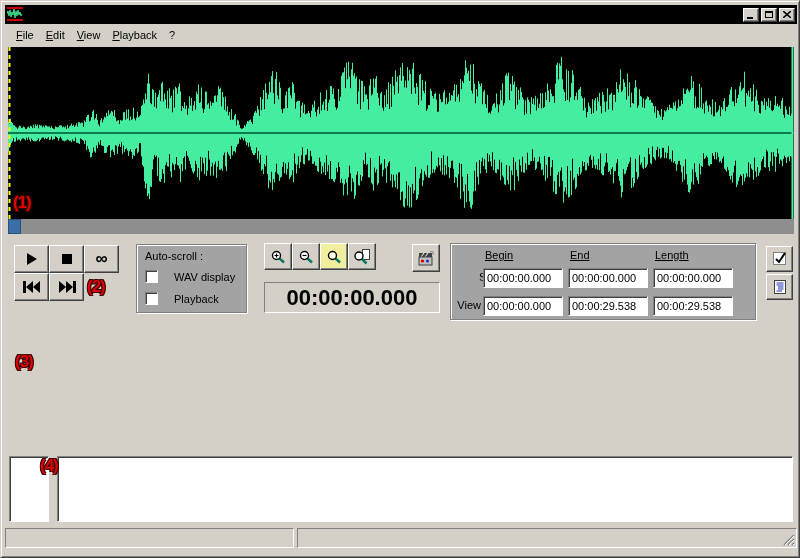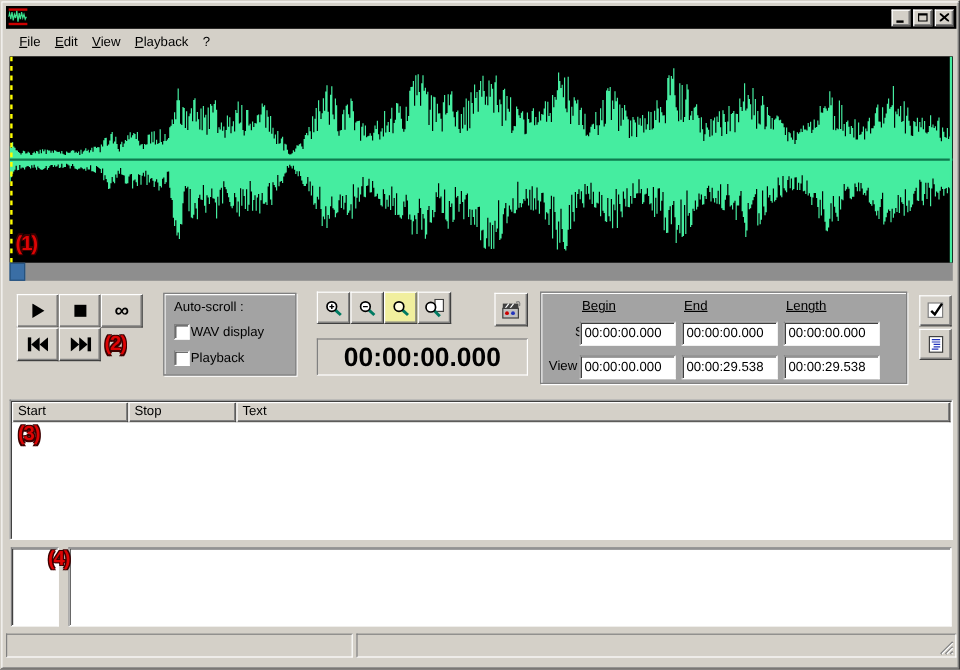--- a/index.html
+++ b/index.html
@@ -56,21 +56,21 @@
   .annot{position:absolute;font-size:17px;font-weight:bold;color:#dd0404;
     text-shadow:-1px -1px 0 #3d0000, 1px -1px 0 #3d0000, -1px 1px 0 #3d0000, 1px 1px 0 #3d0000;
     z-index:30;letter-spacing:-1px;}
   
   .tbtn{width:35px;height:28px;}
   .loop-glyph{font-size:17px;font-weight:bold;line-height:10px;}
   
   .checkbox{width:13px;height:13px;background:#fff;
     border:1px solid;border-color:#808080 #ffffff #ffffff #808080;
     box-shadow: inset 1px 1px 0 #404040;}
-  .cbrow{position:absolute;display:flex;align-items:center;gap:1px;}
+  .cbrow{position:absolute;display:flex;align-items:center;gap:16px;}
   
   .timebox{left:263px;top:281px;width:176px;height:31px;
     display:flex;align-items:center;justify-content:center;}
   .time-text{font-size:22px;font-weight:bold;letter-spacing:0;}
   
   .sel-head{position:absolute;top:5px;font-size:11px;text-decoration:underline;}
   .sel-label{position:absolute;width:28px;text-align:right;font-size:11px;}
   .sel-input{position:absolute;width:80px;height:20px;font-family:"Liberation Sans",sans-serif;
     font-size:11px;padding:0 0 0 3px;margin:0;outline:none;}
   input.field{box-shadow: inset 1px 1px 0 #404040;}
@@ -237,28 +237,20 @@
       <polyline points="5,9 8,12 14,3" fill="none" stroke="#000" stroke-width="2"></polyline>
     </svg>
   </div>
   <div class="abs btn3d small-ico-btn" style="left:765px;top:273px">
     <svg width="14" height="16">
       <rect x="1.5" y="1.5" width="11" height="13" fill="#fff" stroke="#404040" stroke-width="1"></rect>
       <path d="M3.5,4 H10.5 M3.5,6 H10.5 M5,8 H10.5 M5,10 H10.5 M3.5,12 H9" stroke="#2233bb" stroke-width="1"></path>
     </svg>
   </div>
 
-  <div class="abs field list">
-    <div class="list-header">
-      <span class="hcell" style="width:97px">Start</span>
-      <span class="hcell" style="width:90px">Stop</span>
-      <span class="hcell" style="flex:1">Text</span>
-    </div>
-    <div class="abs" style="left:1px;top:18px;right:1px;bottom:1px;background:#fff"></div>
-  </div>
   <span class="annot" style="left:14px;top:351px">(3)</span>
 
   <div class="abs field" style="left:8px;top:455px;width:40px;height:66px"></div>
   <div class="abs field" style="left:56px;top:455px;width:736px;height:66px"></div>
   <span class="annot" style="left:39px;top:455px">(4)</span>
 
   <div class="abs sunken" style="left:4px;top:527px;width:289px;height:20px">
     <span></span>
   </div>
   <div class="abs sunken" style="left:296px;top:527px;width:500px;height:20px">

